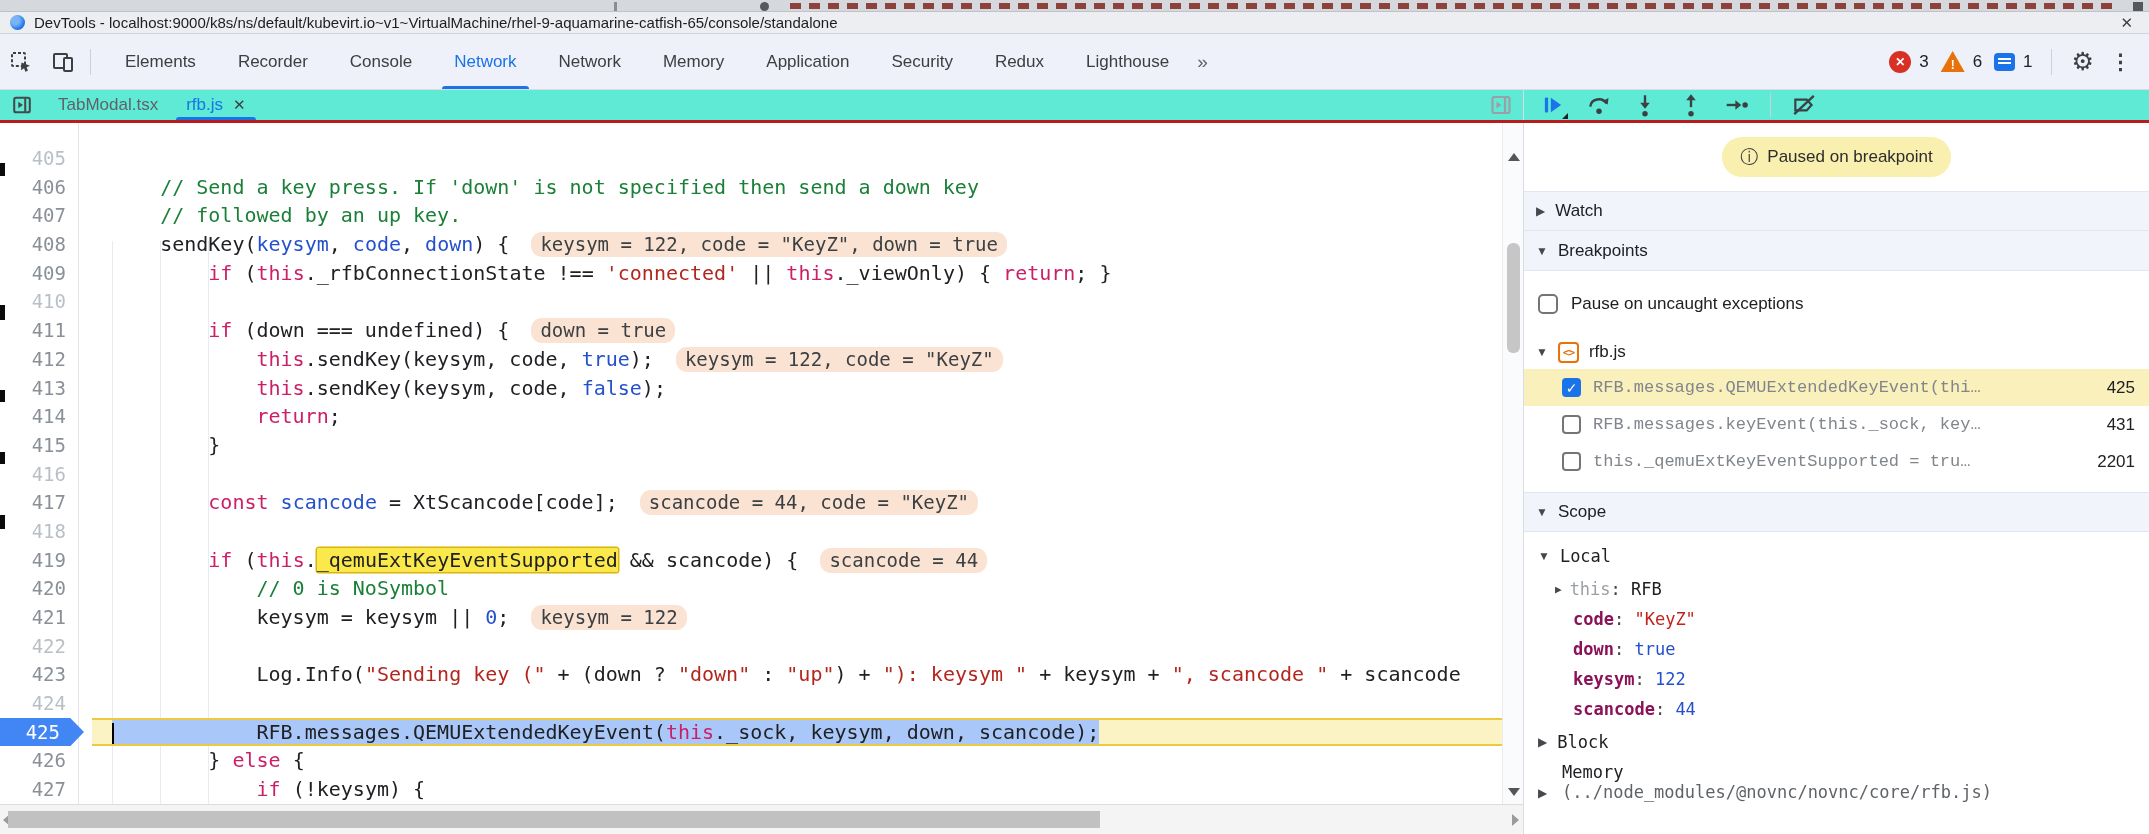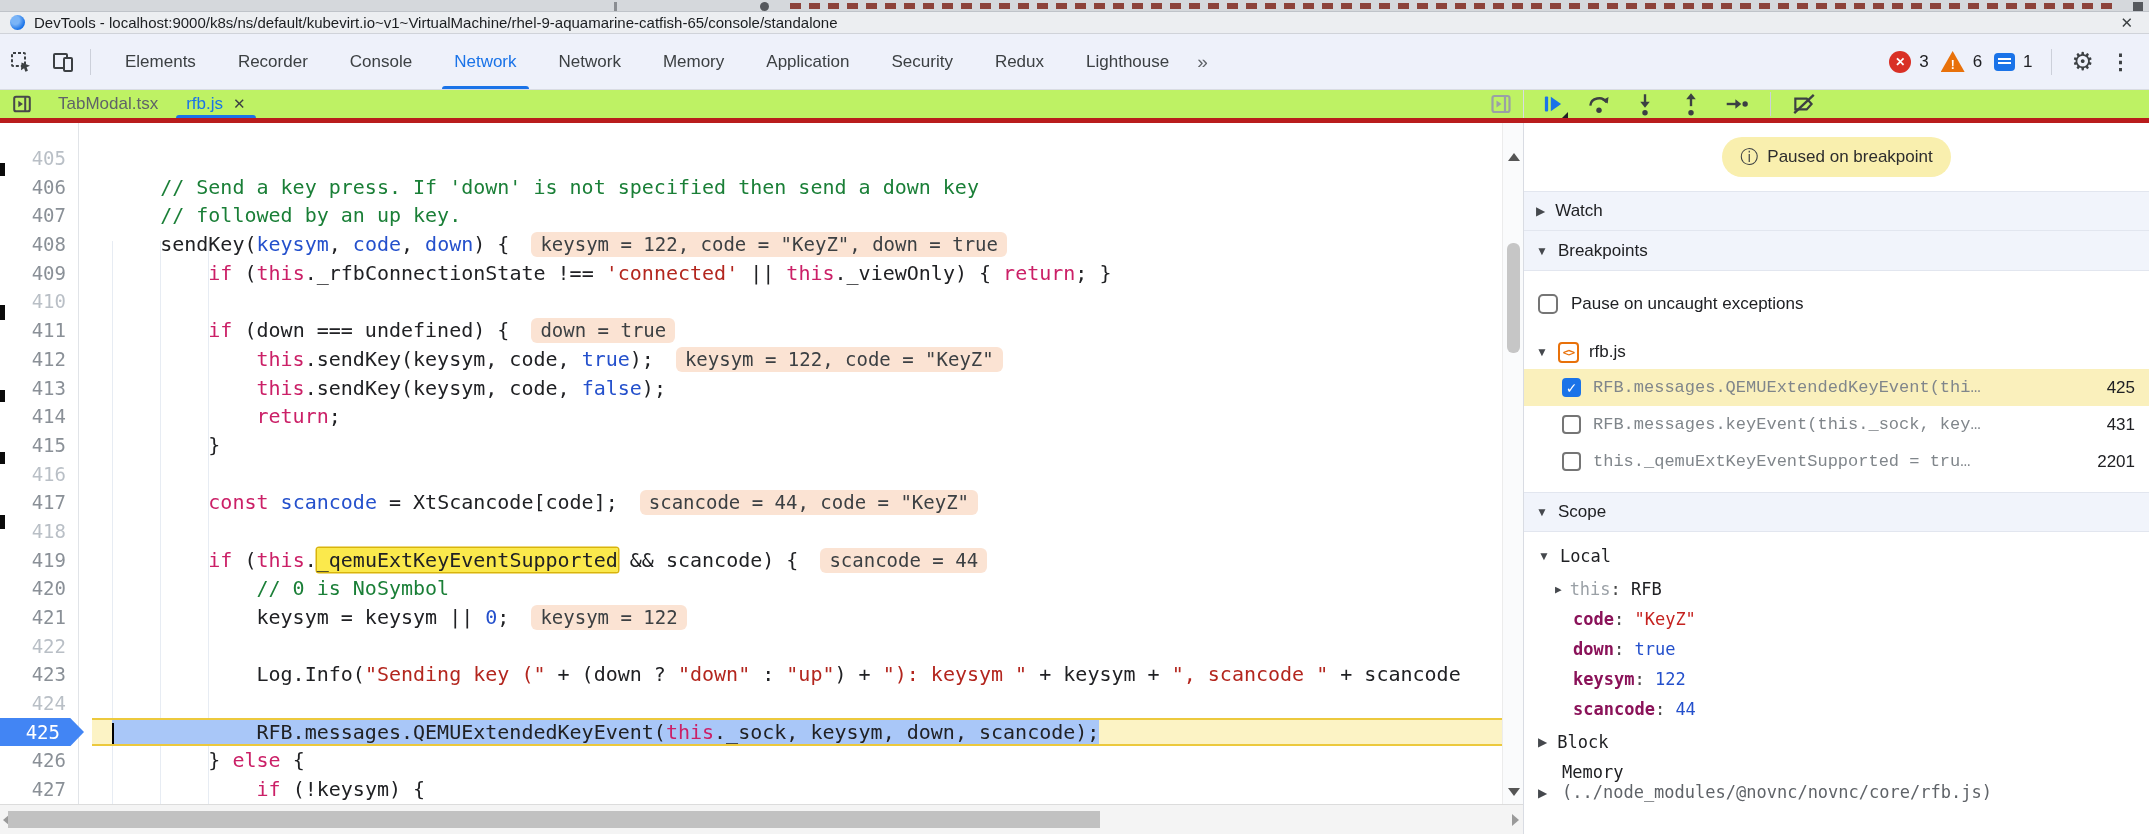--- a/index.html
+++ b/index.html
@@ -37,22 +37,22 @@
     display:flex; align-items:center; justify-content:center; }
   .warnico { width:24px; height:21px; background:#e8710a; clip-path:polygon(50% 0,100% 100%,0 100%); color:#fff;
     font-size:12px; font-weight:bold; display:flex; align-items:flex-end; justify-content:center; }
   .msgico { width:21px; height:18px; border-radius:4px; background:#1a73e8; position:relative; }
   .msgico::before { content:""; position:absolute; left:4px; top:5px; width:13px; height:2px; background:#fff; box-shadow:0 4px 0 #fff; }
   .cnt { font-size:17px; color:#202124; margin-right:4px; }
   .gear { font-size:25px; color:#3c4043; line-height:1; padding:0 6px; }
   .dots { font-size:21px; color:#3c4043; font-weight:bold; padding:0 8px 0 2px; }
 
   
-  .subbar { position:absolute; left:0; top:90px; width:2149px; height:33px; background:#bef264;
-    border-bottom:5px solid #b91c1c; display:flex; }
+  .subbar { position:absolute; left:0; top:90px; width:2149px; height:33px; background:#5eead4;
+    border-bottom:3px solid #b91c1c; display:flex; }
   .filebar { width:1523px; display:flex; align-items:stretch; }
   .navico { display:flex; align-items:center; justify-content:center; width:44px; }
   .ft { position:relative; display:flex; align-items:center; gap:10px; padding:0 14px; font-size:17px; color:#5f6368; white-space:nowrap; }
   .ft.active { color:#1a73e8; }
   .ft.active::after { content:""; position:absolute; left:4px; right:4px; bottom:0; height:3px; background:#1a73e8; border-radius:3px 3px 0 0; }
   .ftclose { font-size:15px; color:#3c4043; }
   .paneltoggle { margin-left:auto; display:flex; align-items:center; justify-content:center; width:44px; }
   .dbgbar { width:626px; border-left:1px solid #d9dce3; display:flex; align-items:center; gap:20px; padding-left:16px; }
   .dbtn { position:relative; width:26px; height:26px; display:flex; align-items:center; justify-content:center; }
   .dbtn .corner { position:absolute; right:-2px; bottom:-1px; width:0; height:0;
@@ -76,21 +76,21 @@
   .code-line.paused { background:#fcf3c5; box-shadow:inset 0 2px 0 #ecc93d, inset 0 -2px 0 #ecc93d; margin-left:-112px; padding-left:112px; position:relative; }
   .sel { background:#a9c7f8; }
   .caret { display:inline-block; width:2px; height:21px; background:#000; vertical-align:text-bottom; margin-right:-2px; }
   .cm { color:#1a7f37; }
   .kw { color:#cb2067; }
   .vd { color:#2450cc; }
   .num { color:#2450cc; }
   .str { color:#b3261e; }
   .hl { background:#fbe94c; box-shadow:0 0 0 1.5px #d9b40b; border-radius:2px; }
   .hint { display:inline-block; background:#fbe3d3; color:#3c4043; font-size:19px; line-height:25px;
-    padding:0 9px; margin-left:22px; border-radius:6px; vertical-align:baseline; }
+    padding:0 9px; margin-left:22px; border-radius:11px; vertical-align:baseline; }
 
   
   .vscroll { position:absolute; right:0; top:0; width:21px; height:681px; background:#fafbfc; border-left:1px solid #ececec; z-index:3; }
   .vs-up, .vs-down { position:absolute; left:5px; width:0; height:0; border-left:6px solid transparent; border-right:6px solid transparent; }
   .vs-up { top:30px; border-bottom:8px solid #555; }
   .vs-down { bottom:8px; border-top:8px solid #555; }
   .vs-thumb { position:absolute; left:4px; top:120px; width:13px; height:110px; background:#c6c6c6; border-radius:6px; }
 
   
   .hscroll { position:absolute; left:0; top:804px; width:1523px; height:30px; background:#f4f4f4; border-top:1px solid #dcdcdc; }

